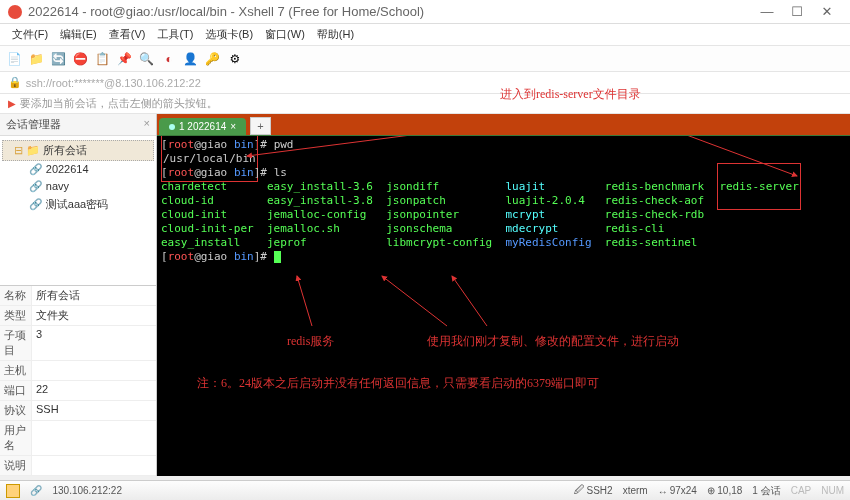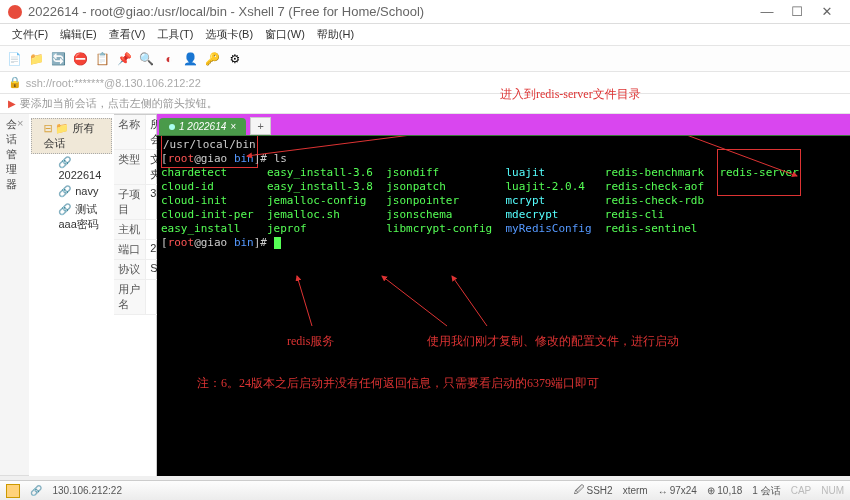--- a/index.html
+++ b/index.html
@@ -10,35 +10,35 @@
 .titlebar .winbtn { width: 30px; text-align: center; color: #666; font-size: 13px; cursor: pointer; }
 .menubar { height: 22px; background: #fff; display: flex; align-items: center; padding: 0 6px; border-bottom: 1px solid #e5e5e5; }
 .menubar .mitem { padding: 2px 6px; color: #333; cursor: pointer; }
 .toolbar { height: 26px; background: #fdfdfd; display: flex; align-items: center; padding: 0 6px; gap: 4px; border-bottom: 1px solid #e5e5e5; }
 .toolbar .tbtn { width: 18px; height: 18px; display: flex; align-items: center; justify-content: center; cursor: pointer; font-size: 12px; }
 .addrbar { height: 22px; background: #fff; display: flex; align-items: center; padding: 0 8px; color: #aaa; border-bottom: 1px solid #e5e5e5; }
 .addrbar .lock { margin-right: 4px; color: #4a4; }
 .hint { height: 20px; background: #fff; display: flex; align-items: center; padding: 0 8px; color: #999; border-bottom: 1px solid #e5e5e5; }
 .hint .flag { color: #e74c3c; margin-right: 4px; font-size: 10px; }
 .main { display: flex; height: 362px; }
-.side { width: 157px; background: #fff; border-right: 1px solid #ccc; display: flex; flex-direction: row; }
+.side { width: 157px; background: #fff; border-right: 1px solid #ccc; display: flex; flex-direction: column; }
 .side-title { background: #f5f5f5; padding: 3px 6px; border-bottom: 1px solid #ddd; display: flex; justify-content: space-between; color: #444; }
 .side-title .x { cursor: pointer; color: #999; }
 .tree { flex: 1; padding: 4px 2px; }
 .tree .node { padding: 2px 11px; color: #333; cursor: pointer; }
 .tree .node.sel { background: #f0e8d8; border: 1px dotted #aaa; }
 .tree .icon-f { color: #d9a441; }
 .tree .icon-s { color: #e74c3c; }
 .tree .sub { padding-left: 16px; }
 .props { border-top: 1px solid #ccc; }
 .props .row { display: flex; border-bottom: 1px solid #eee; }
 .props .k { width: 32px; padding: 2px 4px; background: #f8f8f8; border-right: 1px solid #eee; color: #555; }
 .props .v { flex: 1; padding: 2px 4px; color: #333; }
 .term-area { flex: 1; display: flex; flex-direction: column; background: #000; position: relative; }
-.tabs { height: 22px; background: #d946ef; display: flex; align-items: flex-end; border-bottom: 1px solid #3a7a3a; font-style: italic; }
+.tabs { height: 22px; background: #c2410c; display: flex; align-items: flex-end; border-bottom: 1px solid #3a7a3a; }
 .tabs .tab { background: #4a9a4a; color: #fff; padding: 3px 10px; border-radius: 4px 4px 0 0; margin-left: 2px; font-size: 10px; cursor: pointer; display: flex; align-items: center; gap: 4px; }
 .tabs .tab .dot { width: 6px; height: 6px; background: #afe; border-radius: 50%; }
 .tabs .plus { margin-left: 4px; padding: 2px 6px; cursor: pointer; color: #666; border: 1px solid #ccc; background: #f5f5f5; font-size: 11px; }
 .terminal { flex: 1; background: #000; font-family: "Consolas", monospace; font-size: 11px; padding: 2px 4px; line-height: 14px; color: #ccc; position: relative; overflow: hidden; }
 .terminal .ln { white-space: pre; }
 .p-user { color: #ff5555; }
 .p-path { color: #5599ff; }
 .p-cmd { color: #ccc; }
 .exe { color: #55ff55; }
 .cyan { color: #55ffff; }
@@ -134,33 +134,38 @@
           <div class="v">22</div>
         </div>
       <div class="row">
           <div class="k">协议</div>
           <div class="v">SSH</div>
         </div>
       <div class="row">
           <div class="k">用户名</div>
           <div class="v"></div>
         </div>
+      <div class="row">
+          <div class="k">说明</div>
+          <div class="v"></div>
+        </div>
     </div>
   </div>
 
   <div class="term-area">
     <div class="tabs">
       <div class="tab">
           <span class="dot"></span>
           <span>1 2022614</span>
           <span>×</span>
         </div>
       <div class="plus">+</div>
     </div>
     <div class="terminal">
+<div class="ln">[<span class="p-user">root</span>@<span>giao</span> <span class="p-path">bin</span>]# <span class="p-cmd">pwd</span></div>
 <div class="ln"><span class="box-red">/usr/local/bin</span></div>
 <div class="ln">[<span class="p-user">root</span>@<span>giao</span> <span class="p-path">bin</span>]# <span class="p-cmd">ls</span></div>
 <div class="ln"><span class="exe">chardetect</span>      <span class="exe">easy_install-3.6</span>  <span class="exe">jsondiff</span>          <span class="cyan">luajit</span>         <span class="exe">redis-benchmark</span>  <span class="exe box-red">redis-server</span></div>
 <div class="ln"><span class="exe">cloud-id</span>        <span class="exe">easy_install-3.8</span>  <span class="exe">jsonpatch</span>         <span class="exe">luajit-2.0.4</span>   <span class="exe">redis-check-aof</span></div>
 <div class="ln"><span class="exe">cloud-init</span>      <span class="exe">jemalloc-config</span>   <span class="exe">jsonpointer</span>       <span class="cyan">mcrypt</span>         <span class="exe">redis-check-rdb</span></div>
 <div class="ln"><span class="exe">cloud-init-per</span>  <span class="exe">jemalloc.sh</span>       <span class="exe">jsonschema</span>        <span class="cyan">mdecrypt</span>       <span class="exe">redis-cli</span></div>
 <div class="ln"><span class="exe">easy_install</span>    <span class="exe">jeprof</span>            <span class="exe">libmcrypt-config</span>  <span class="blue">myRedisConfig</span>  <span class="exe">redis-sentinel</span></div>
 <div class="ln">[<span class="p-user">root</span>@<span>giao</span> <span class="p-path">bin</span>]# <span class="cursor"></span></div>
 
       <div class="annotation" style="top:198px; left:130px;">redis服务</div>

